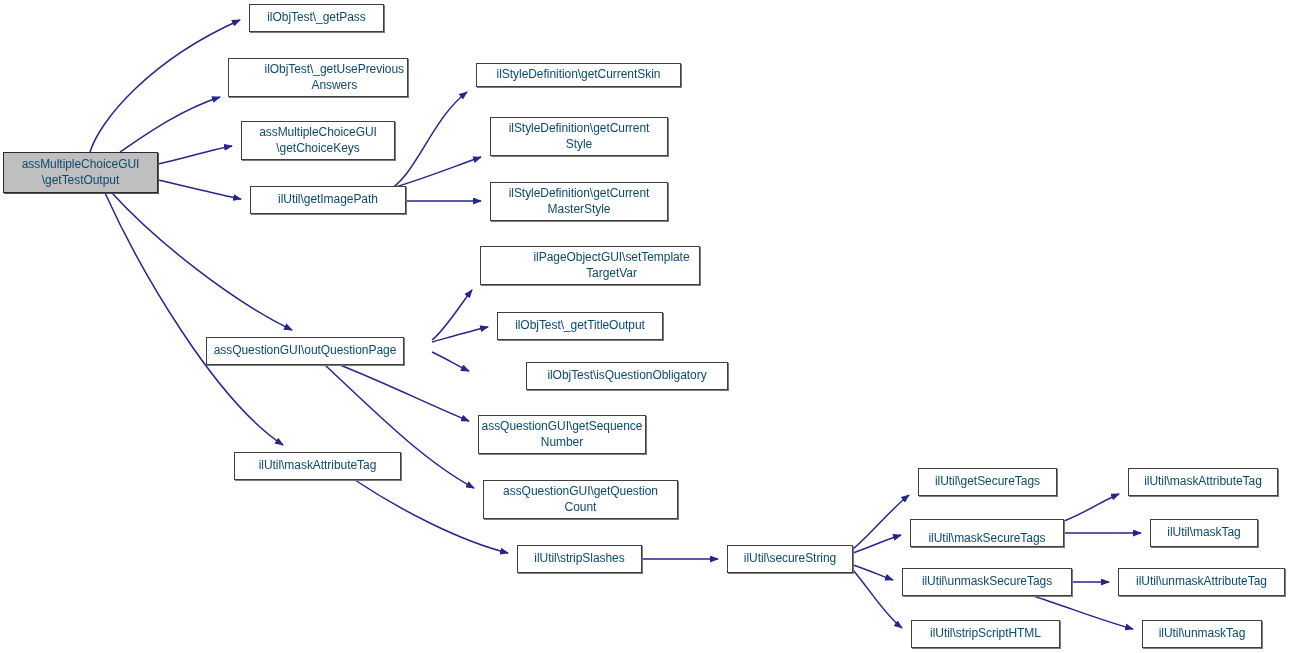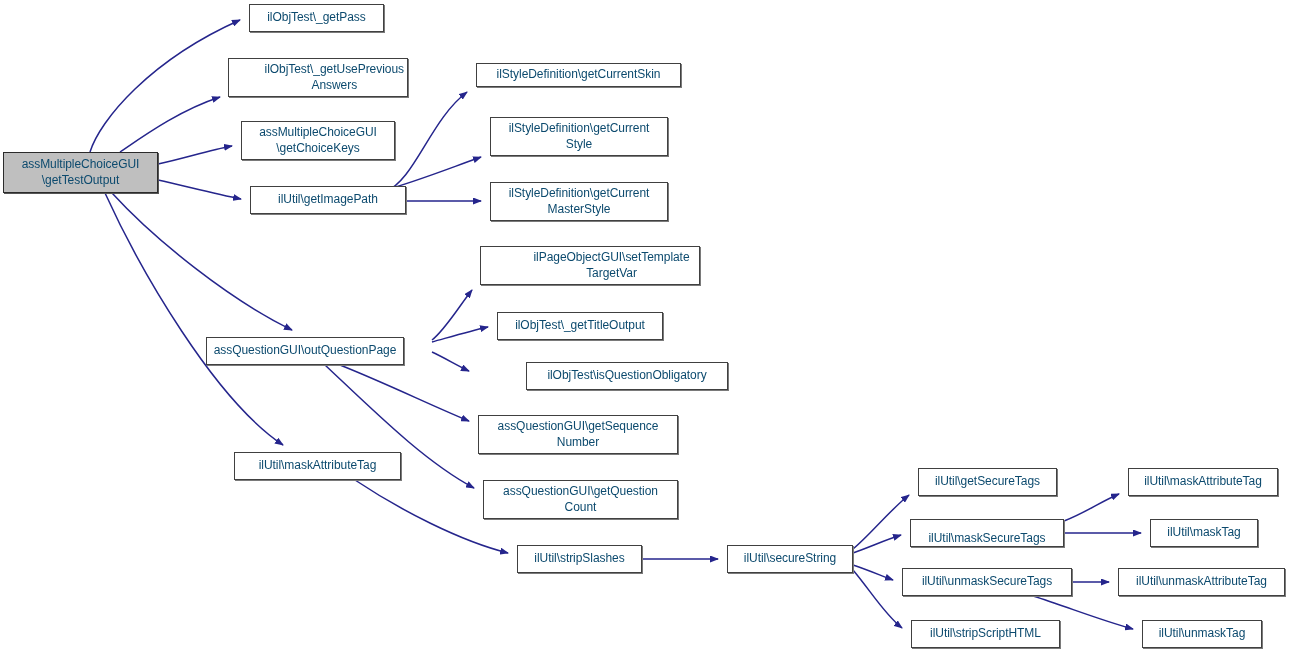--- a/index.html
+++ b/index.html
@@ -100,21 +100,21 @@
       <div class="node" style="left: 476px; top: 63px; width: 205px; height: 24px;"><span>ilStyleDefinition\getCurrentSkin</span></div>
       <div class="node" style="left: 490px; top: 117px; width: 178px; height: 39px;"><span>ilStyleDefinition\getCurrent
 Style</span></div>
       <div class="node" style="left: 490px; top: 182px; width: 178px; height: 39px;"><span>ilStyleDefinition\getCurrent
 MasterStyle</span></div>
       <div class="node" style="left: 206px; top: 337px; width: 198px; height: 28px;"><span>assQuestionGUI\outQuestionPage</span></div>
       <div class="node" style="left: 480px; top: 246px; width: 220px; height: 39px; padding-left: 43px;"><span>ilPageObjectGUI\setTemplate
 TargetVar</span></div>
       <div class="node" style="left: 497px; top: 312px; width: 166px; height: 28px;"><span>ilObjTest\_getTitleOutput</span></div>
       <div class="node" style="left: 478px; top: 362px; width: 202px; height: 28px; margin-left: 48px;"><span>ilObjTest\isQuestionObligatory</span></div>
-      <div class="node" style="left: 478px; top: 415px; width: 200px; height: 39px;"><span>assQuestionGUI\getSequence
+      <div class="node" style="left: 478px; top: 415px; width: 168px; height: 39px;"><span>assQuestionGUI\getSequence
 Number</span></div>
       <div class="node" style="left: 483px; top: 480px; width: 195px; height: 39px;"><span>assQuestionGUI\getQuestion
 Count</span></div>
       <div class="node" style="left: 234px; top: 452px; width: 167px; height: 28px;"><span>ilUtil\maskAttributeTag</span></div>
       <div class="node" style="left: 517px; top: 545px; width: 125px; height: 28px;"><span>ilUtil\stripSlashes</span></div>
       <div class="node" style="left: 727px; top: 545px; width: 126px; height: 28px;"><span>ilUtil\secureString</span></div>
       <div class="node" style="left: 918px; top: 468px; width: 139px; height: 28px; justify-content: center;"><span>ilUtil\getSecureTags</span></div>
       <div class="node" style="left: 910px; top: 519px; width: 154px; height: 28px; align-items: flex-end;"><span>ilUtil\maskSecureTags</span></div>
       <div class="node" style="left: 902px; top: 568px; width: 170px; height: 28px;"><span>ilUtil\unmaskSecureTags</span></div>
       <div class="node" style="left: 911px; top: 620px; width: 149px; height: 28px; text-align: right;"><span>ilUtil\stripScriptHTML</span></div>

